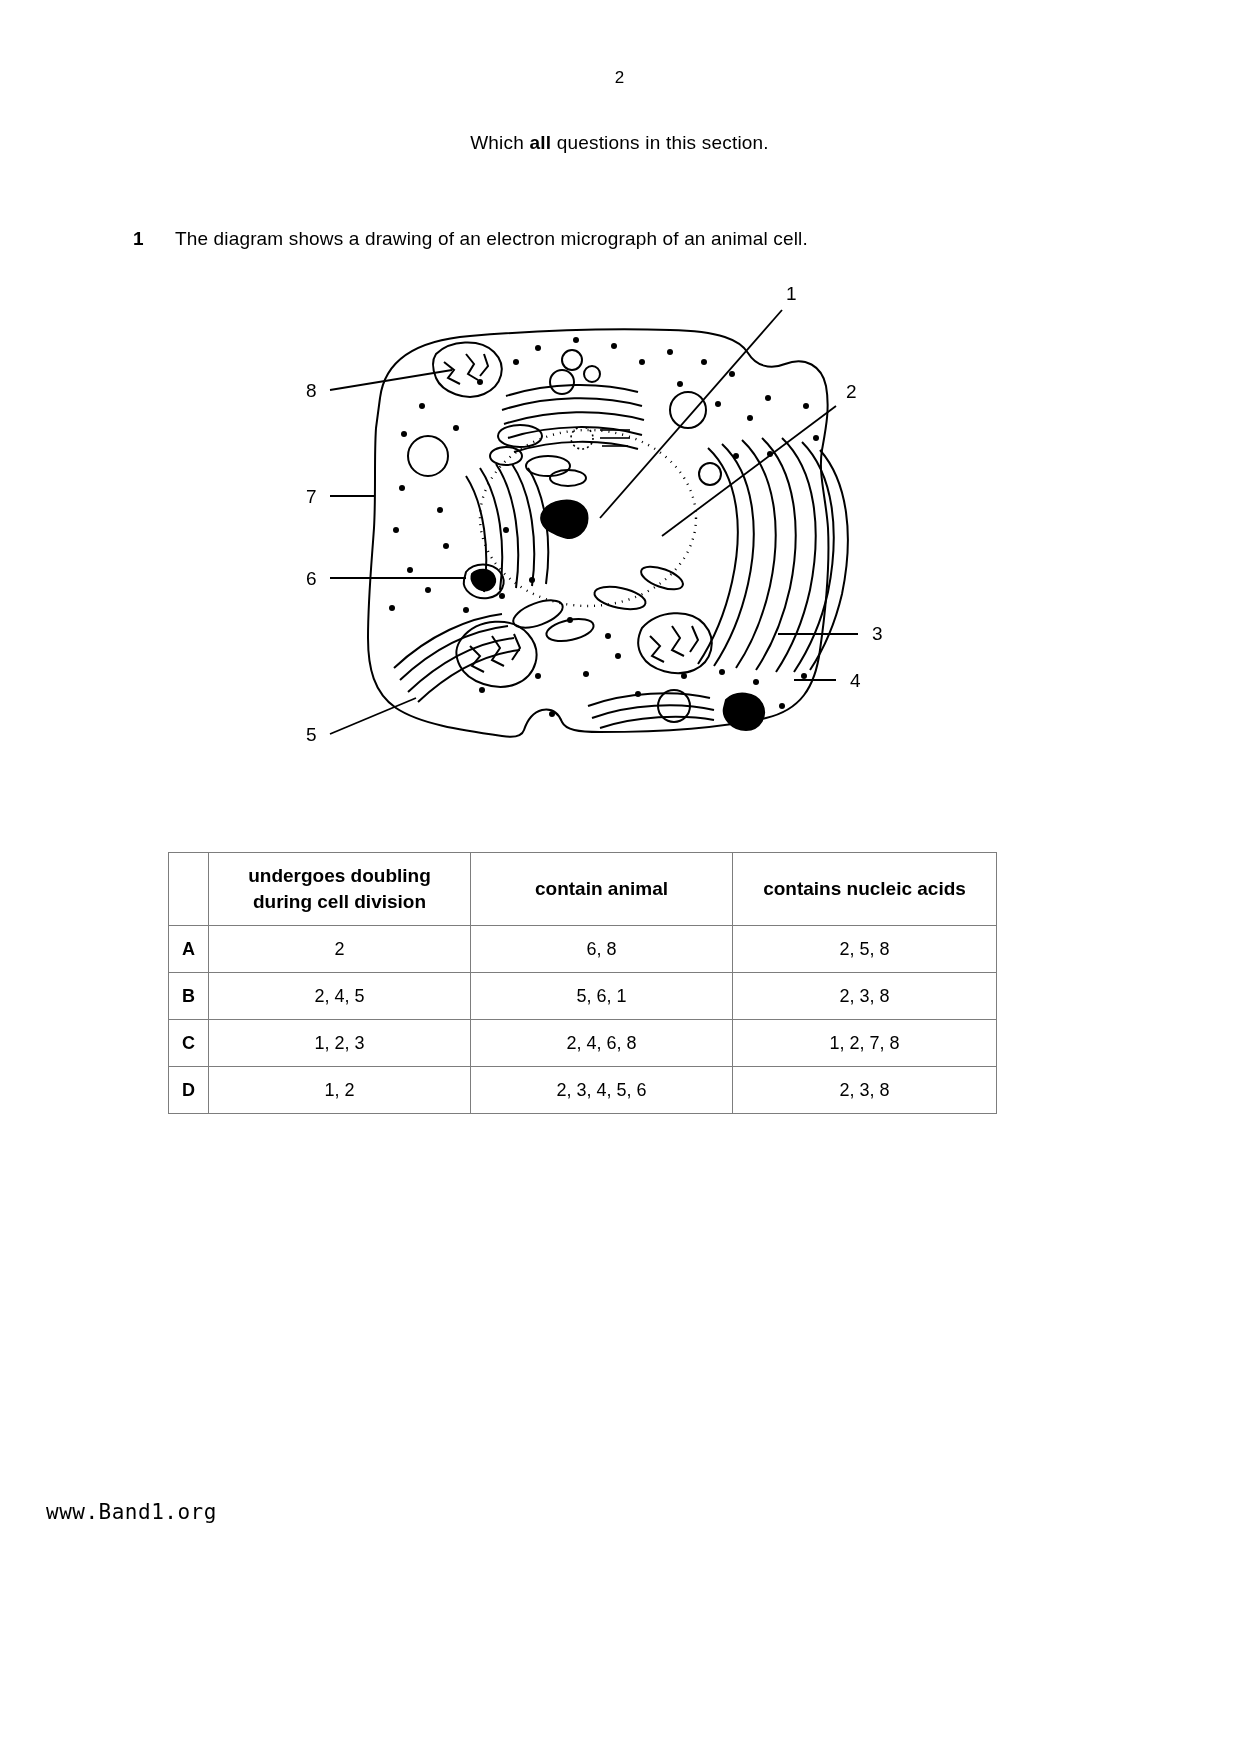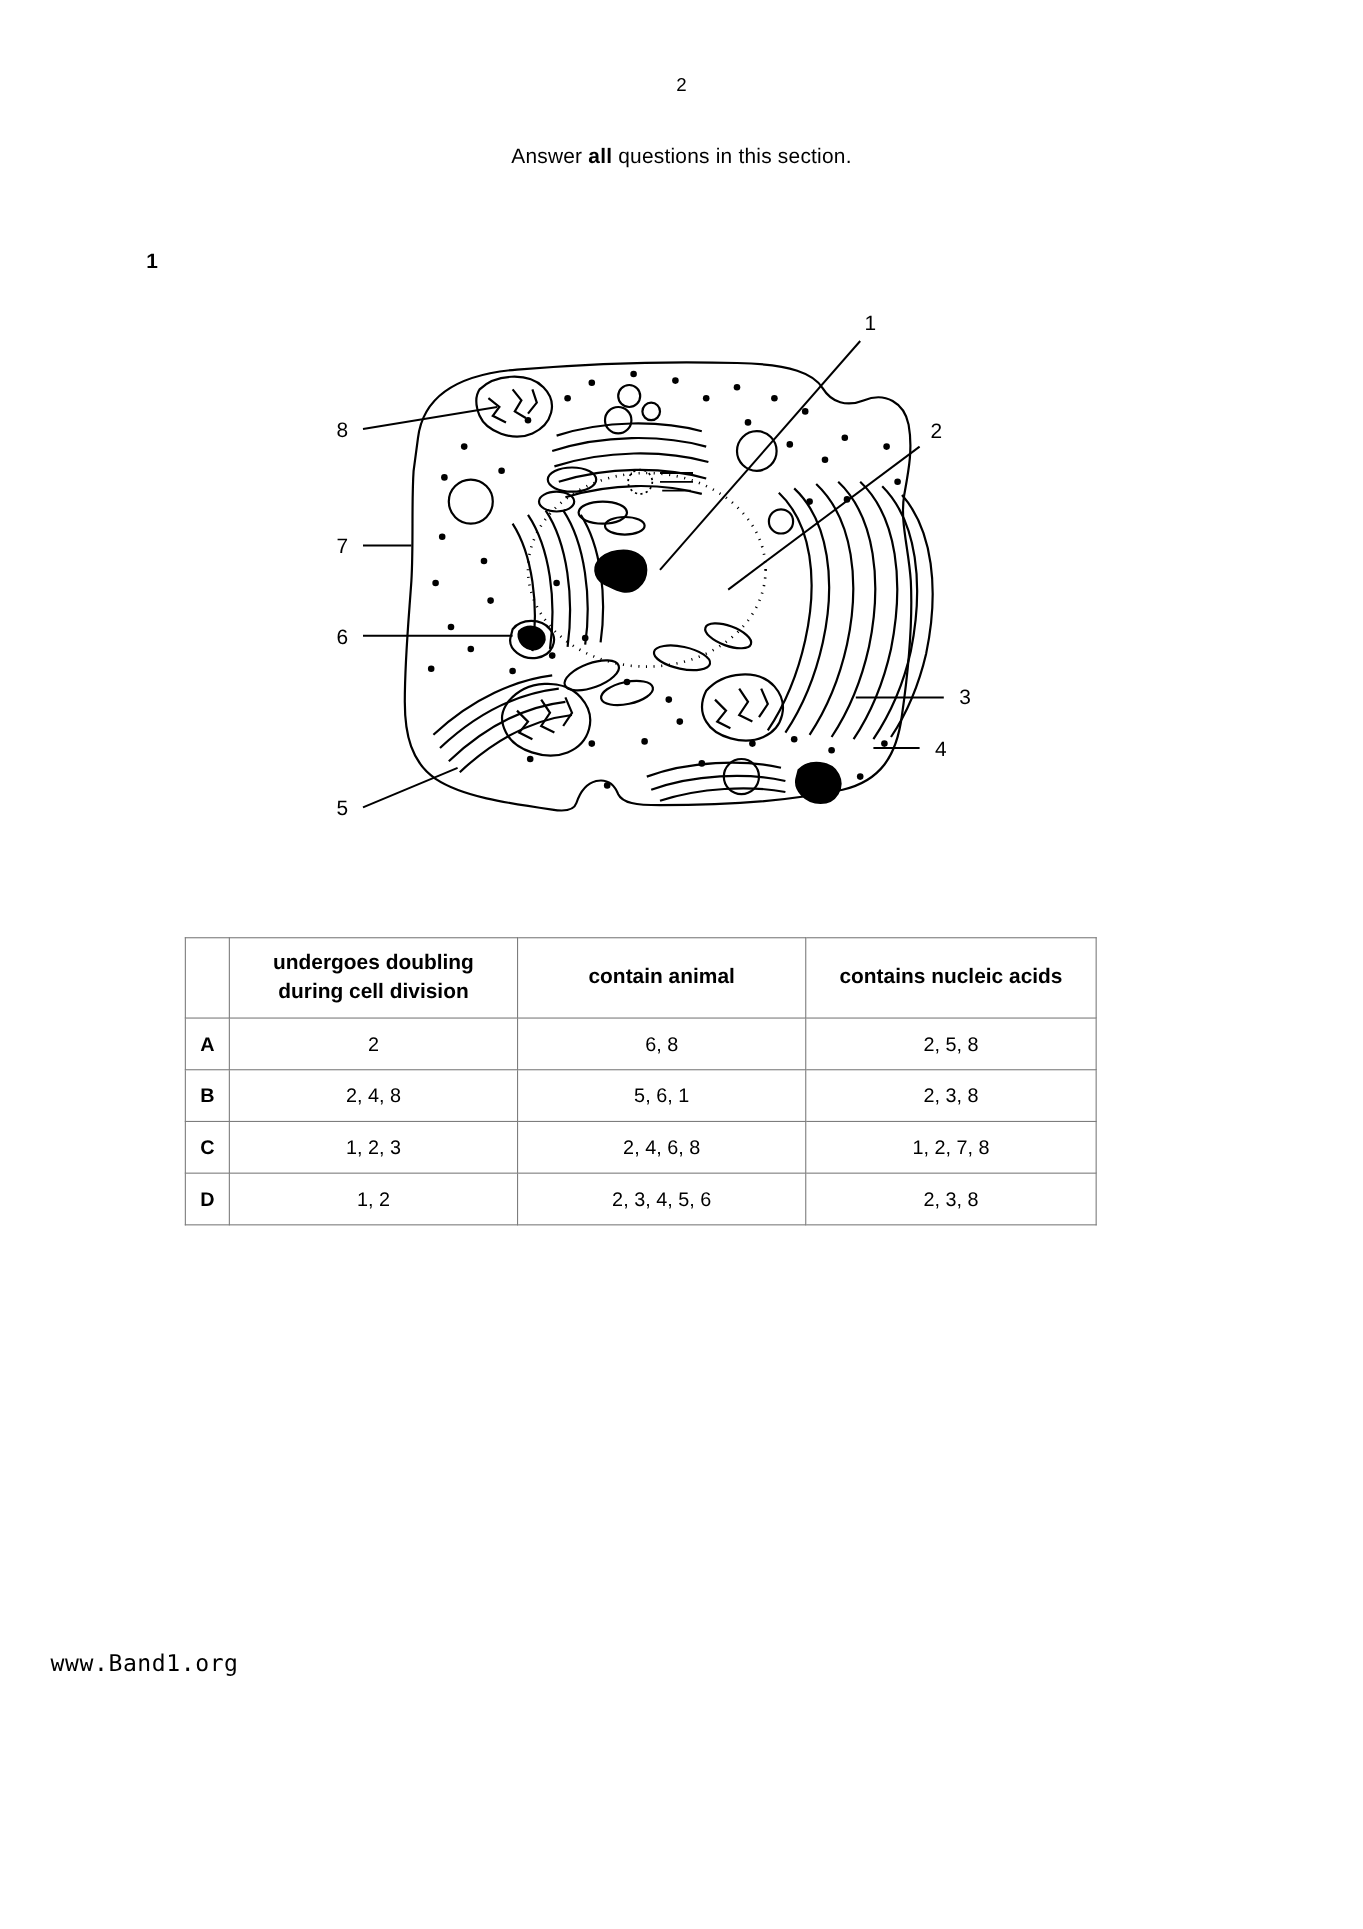--- a/index.html
+++ b/index.html
@@ -123,24 +123,25 @@
   }
 </style>
 </head>
 <body>
 
 <div class="page">
 
   <div class="page-number">2</div>
 
   <div class="instruction">
-    <span>Answer </span><b>all</b><span> questions in this section.</span>
+    <span>Which </span><b>all</b><span> questions in this section.</span>
   </div>
 
   <div class="q-number">1</div>
+  <div class="q-text">The diagram shows a drawing of an electron micrograph of an animal cell.</div>
 
   <div class="figure">
     <svg width="700" height="520" viewBox="0 0 700 520" xmlns="http://www.w3.org/2000/svg">
       <g fill="none" stroke="#000000" stroke-width="2">
 
         <path d="M110,120 C115,80 150,62 200,58 C260,53 330,50 400,52 C450,53 470,62 478,75
                  C486,88 500,92 515,86 C535,78 552,88 556,108 C560,130 556,150 552,172
                  C548,196 556,220 558,250 C560,290 556,330 550,372 C545,410 530,432 496,440
                  C450,450 390,454 330,454 C308,454 296,452 292,444 C288,434 282,430 272,432
                  C260,435 256,446 254,452 C252,458 244,460 232,458 C190,452 150,446 126,430
@@ -318,21 +319,21 @@
     </thead>
     <tbody>
       <tr>
         <td class="row-letter">A</td>
         <td>2</td>
         <td>6, 8</td>
         <td>2, 5, 8</td>
       </tr>
       <tr>
         <td class="row-letter">B</td>
-        <td>2, 4, 8</td>
+        <td>2, 4, 5</td>
         <td>5, 6, 1</td>
         <td>2, 3, 8</td>
       </tr>
       <tr>
         <td class="row-letter">C</td>
         <td>1, 2, 3</td>
         <td>2, 4, 6, 8</td>
         <td>1, 2, 7, 8</td>
       </tr>
       <tr>

